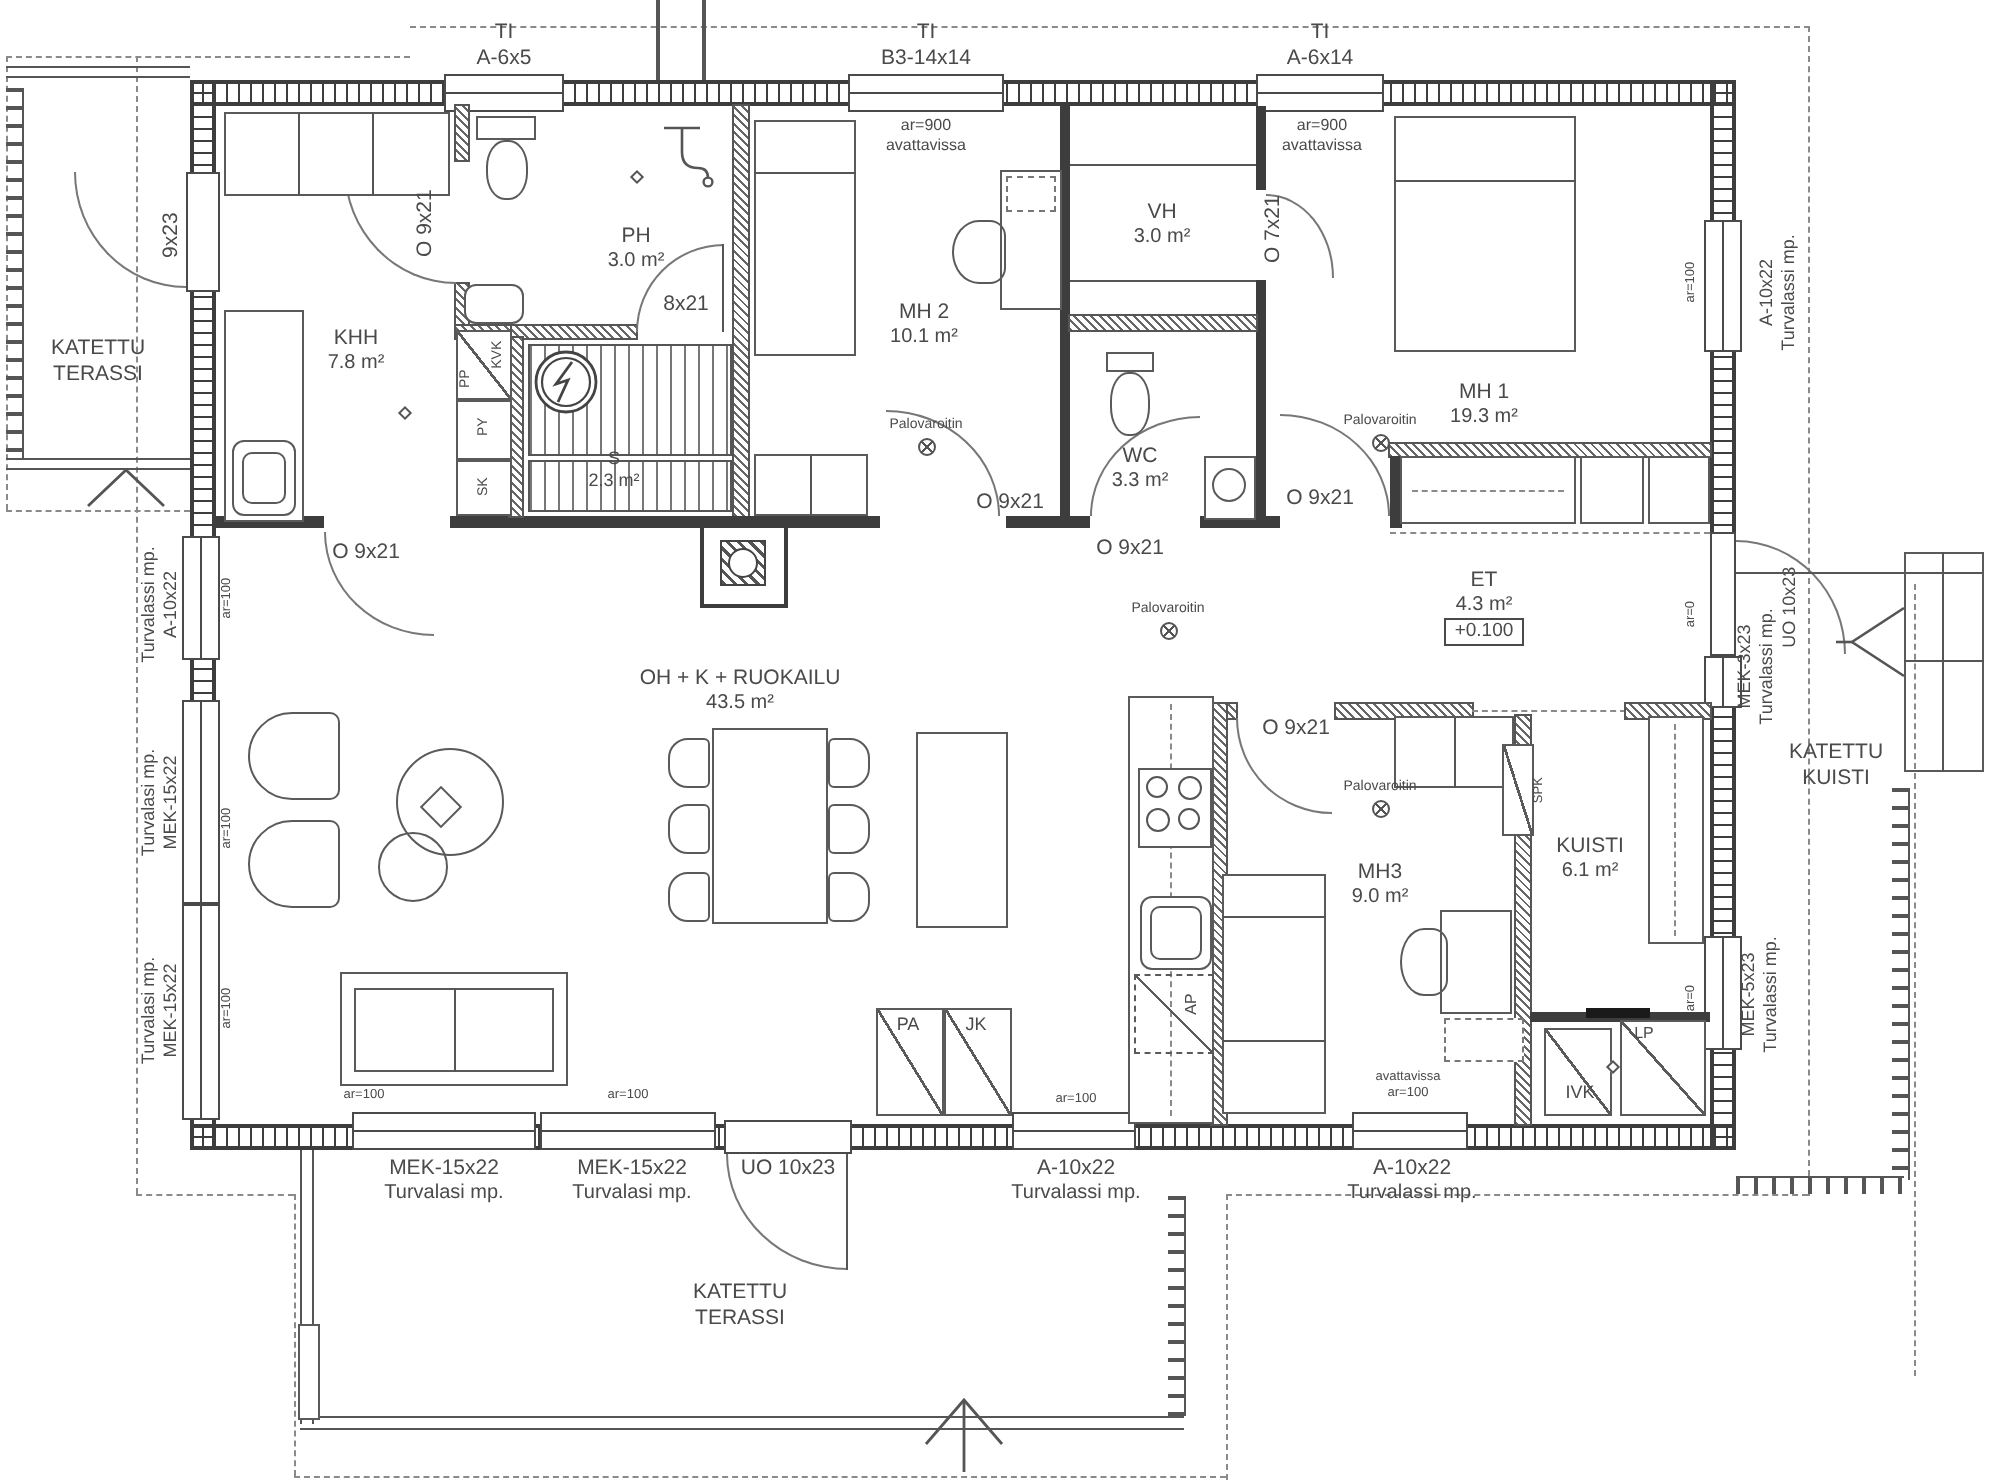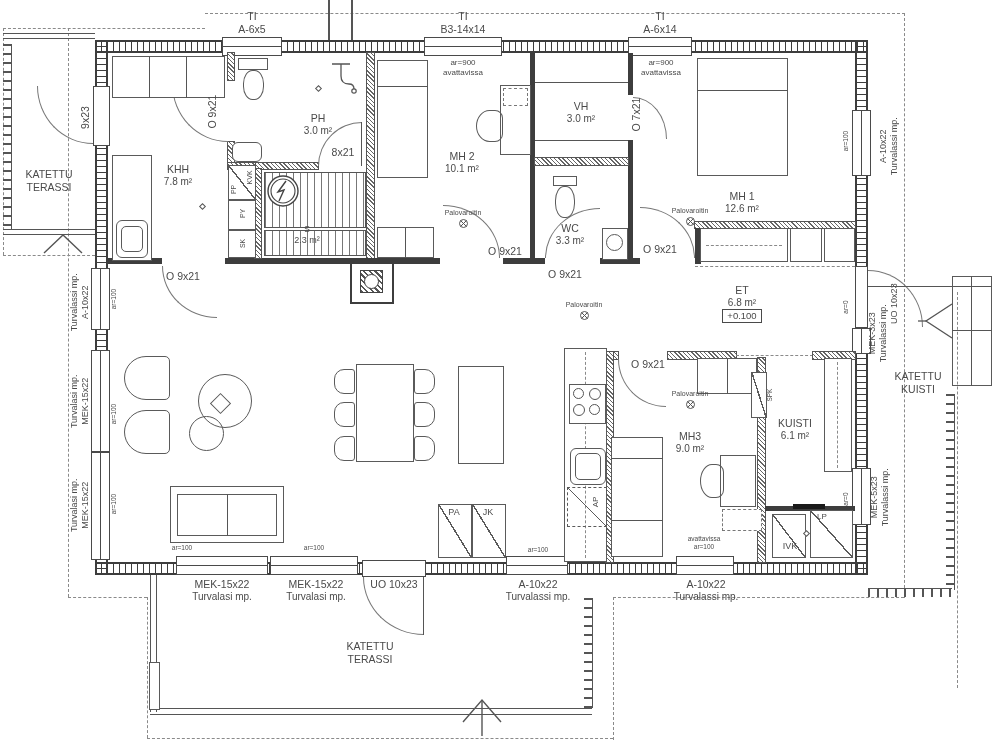--- a/index.html
+++ b/index.html
@@ -287,28 +287,32 @@
   <div class="lbl" style="left:548px;top:100px;width:66px">
     <div>VH</div>
       <div class="a">3.0 m²</div>
     </div>
   <div class="lbl" style="left:538px;top:222px;width:64px">
     <div>WC</div>
       <div class="a">3.3 m²</div>
     </div>
   <div class="lbl" style="left:707px;top:190px;width:70px">
     <div>MH 1</div>
-      <div class="a">12.6 m²</div>
+      <div class="a">19.3 m²</div>
     </div>
   <div class="lbl" style="left:710px;top:284px;width:64px">
     <div>ET</div>
-      <div class="a">6.8 m²</div>
+      <div class="a">4.3 m²</div>
     </div>
   <div class="lbl" style="left:710px;top:309px;width:64px">
     <span class="lvl">+0.100</span></div>
+  <div class="lbl" style="left:295px;top:333px;width:150px">
+    <div>OH + K + RUOKAILU</div>
+      <div class="a">43.5 m²</div>
+    </div>
   <div class="lbl" style="left:655px;top:430px;width:70px">
     <div>MH3</div>
       <div class="a">9.0 m²</div>
     </div>
   <div class="lbl" style="left:760px;top:417px;width:70px">
     <div>KUISTI</div>
       <div class="a">6.1 m²</div>
     </div>
   <div class="lbl" style="left:878px;top:370px;width:80px">
     <div>KATETTU</div>

